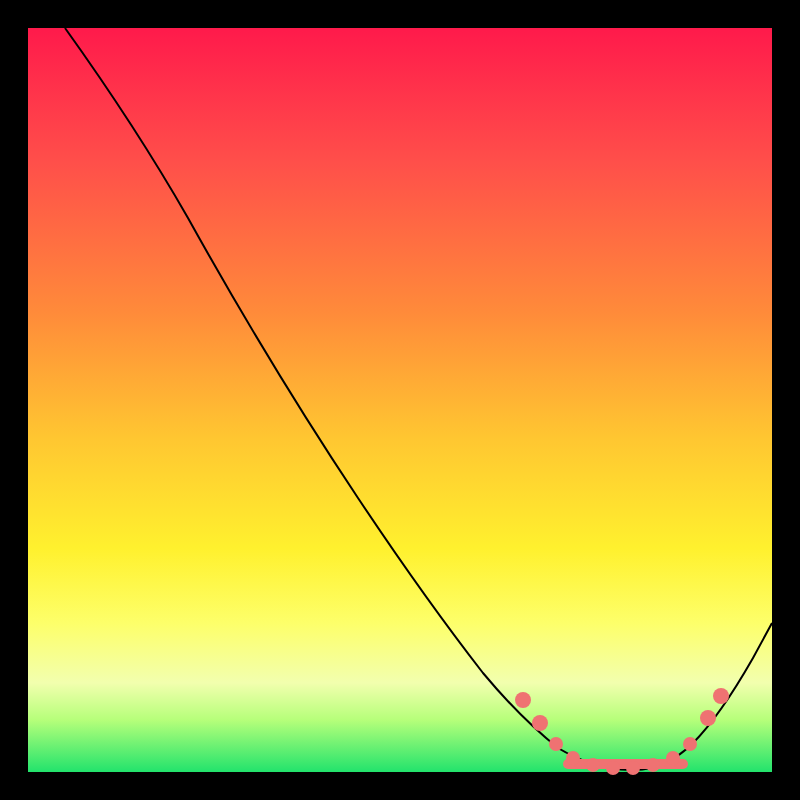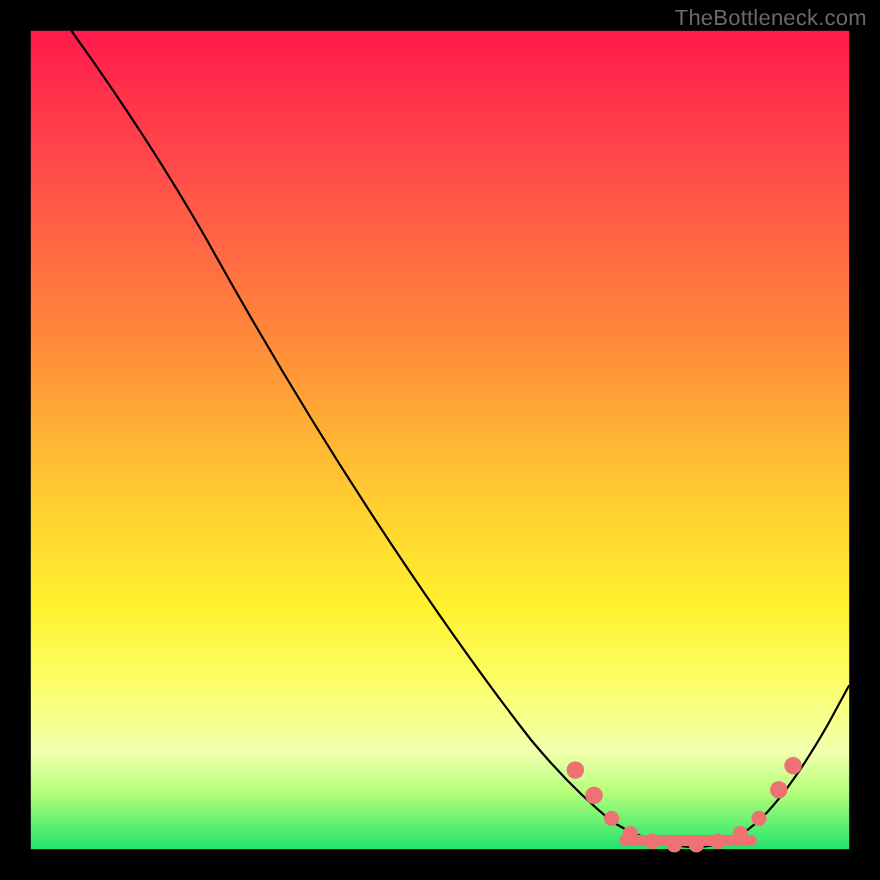--- a/index.html
+++ b/index.html
@@ -102,15 +102,14 @@
       <circle class="dot" cx="605" cy="740" r="7"></circle>
       <circle class="dot" cx="625" cy="737" r="7"></circle>
       <circle class="dot" cx="645" cy="730" r="7"></circle>
       <circle class="dot" cx="662" cy="716" r="7"></circle>
       <circle class="dot" cx="680" cy="690" r="8"></circle>
       <circle class="dot" cx="693" cy="668" r="8"></circle>
     </svg>
 
   </div>
 
-  <div class="watermark">TheBottleneck.com</div>
 
 </div>
 
 </body></html>

